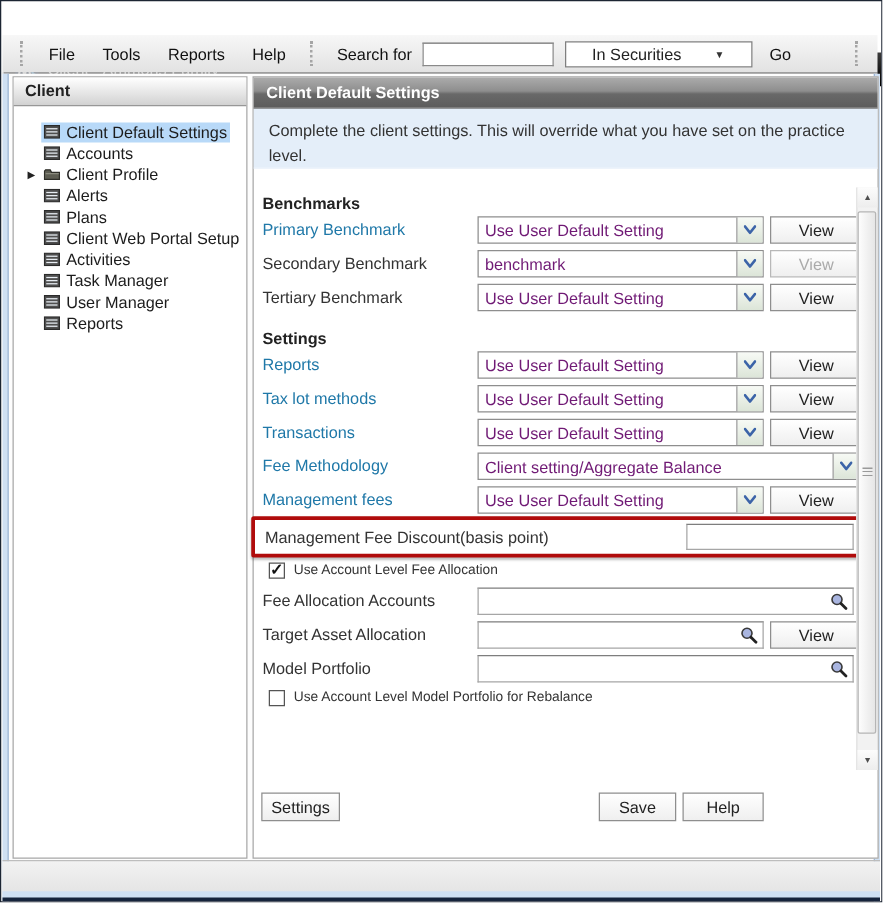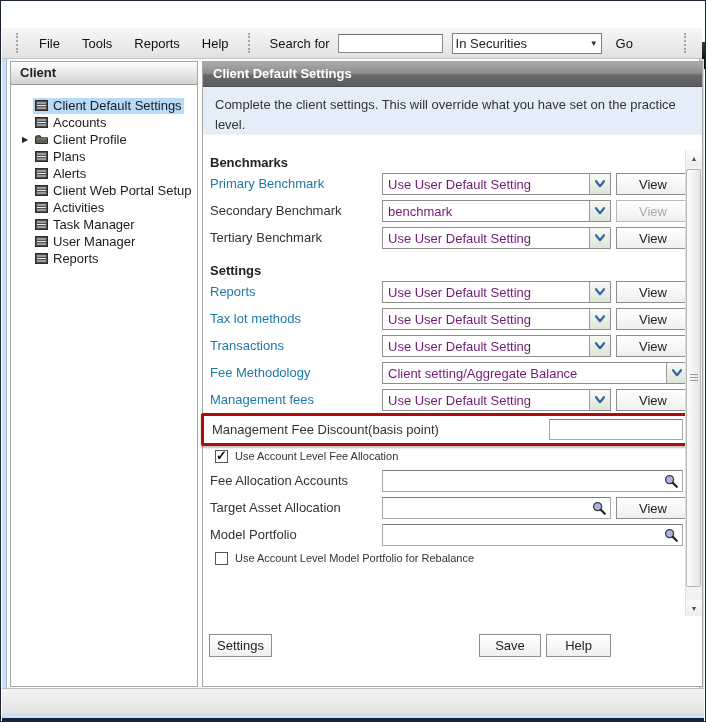--- a/index.html
+++ b/index.html
@@ -32,21 +32,21 @@
   .menu-item{ padding:4px 11px; cursor:default; }
   .tb-label{ margin:0 8px 0 10px; }
   .tb-input{
     width:105px; height:19px; background:#fff;
     border:1px solid #8a8a8a; border-top-color:#6e6e6e; font-size:12px; padding:0 3px;
     font-family:"Liberation Sans", sans-serif;
   }
   .combo-flat{
     width:150px; height:21px; margin-left:9px; background:#fff;
     border:1px solid #7f7f7f; display:flex; align-items:center; justify-content:space-between;
-    padding:0 3px; font-size:13px; color:#222;
+    padding:0 21px; font-size:13px; color:#222;
   }
   .combo-flat .arrow{ font-size:8px; color:#333; }
   .go-label{ margin-left:14px; }
 
   
   .workspace{ position:absolute; left:1px; top:58px; width:700px; height:629px; background:#fdfdfd; }
   .frame-left,.frame-right{ position:absolute; top:58px; bottom:0; width:5px; background:#cfe0f3; border-right:1px solid #9fb6d4;}
   .frame-left{ left:1px; }
   .frame-right{ right:1px; border-right:none; border-left:1px solid #9fb6d4; }
   .statusbar{ position:absolute; left:1px; right:1px; top:687px; height:27px;
@@ -253,35 +253,35 @@
       <div class="tree-row">
         <span class="item-inner">
             <span class="tree-ico">
               <svg width="13" height="11">
                 <rect x="0.5" y="0.5" width="12" height="10" fill="#4f4f4f" stroke="#2b2b2b"></rect>
                 <rect x="2" y="2.5" width="9" height="1" fill="#e8edf3"></rect>
                 <rect x="2" y="5" width="9" height="1" fill="#e8edf3"></rect>
                 <rect x="2" y="7.5" width="9" height="1" fill="#e8edf3"></rect>
               </svg>
             </span>
+        <span>Alerts</span>
+          </span>
+      </div>
+
+      <div class="tree-row">
+        <span class="item-inner">
+            <span class="tree-ico">
+              <svg width="13" height="11">
+                <rect x="0.5" y="0.5" width="12" height="10" fill="#4f4f4f" stroke="#2b2b2b"></rect>
+                <rect x="2" y="2.5" width="9" height="1" fill="#e8edf3"></rect>
+                <rect x="2" y="5" width="9" height="1" fill="#e8edf3"></rect>
+                <rect x="2" y="7.5" width="9" height="1" fill="#e8edf3"></rect>
+              </svg>
+            </span>
         <span>Plans</span>
-          </span>
-      </div>
-
-      <div class="tree-row">
-        <span class="item-inner">
-            <span class="tree-ico">
-              <svg width="13" height="11">
-                <rect x="0.5" y="0.5" width="12" height="10" fill="#4f4f4f" stroke="#2b2b2b"></rect>
-                <rect x="2" y="2.5" width="9" height="1" fill="#e8edf3"></rect>
-                <rect x="2" y="5" width="9" height="1" fill="#e8edf3"></rect>
-                <rect x="2" y="7.5" width="9" height="1" fill="#e8edf3"></rect>
-              </svg>
-            </span>
-        <span>Alerts</span>
           </span>
       </div>
 
       <div class="tree-row">
         <span class="item-inner">
             <span class="tree-ico">
               <svg width="13" height="11">
                 <rect x="0.5" y="0.5" width="12" height="10" fill="#4f4f4f" stroke="#2b2b2b"></rect>
                 <rect x="2" y="2.5" width="9" height="1" fill="#e8edf3"></rect>
                 <rect x="2" y="5" width="9" height="1" fill="#e8edf3"></rect>

